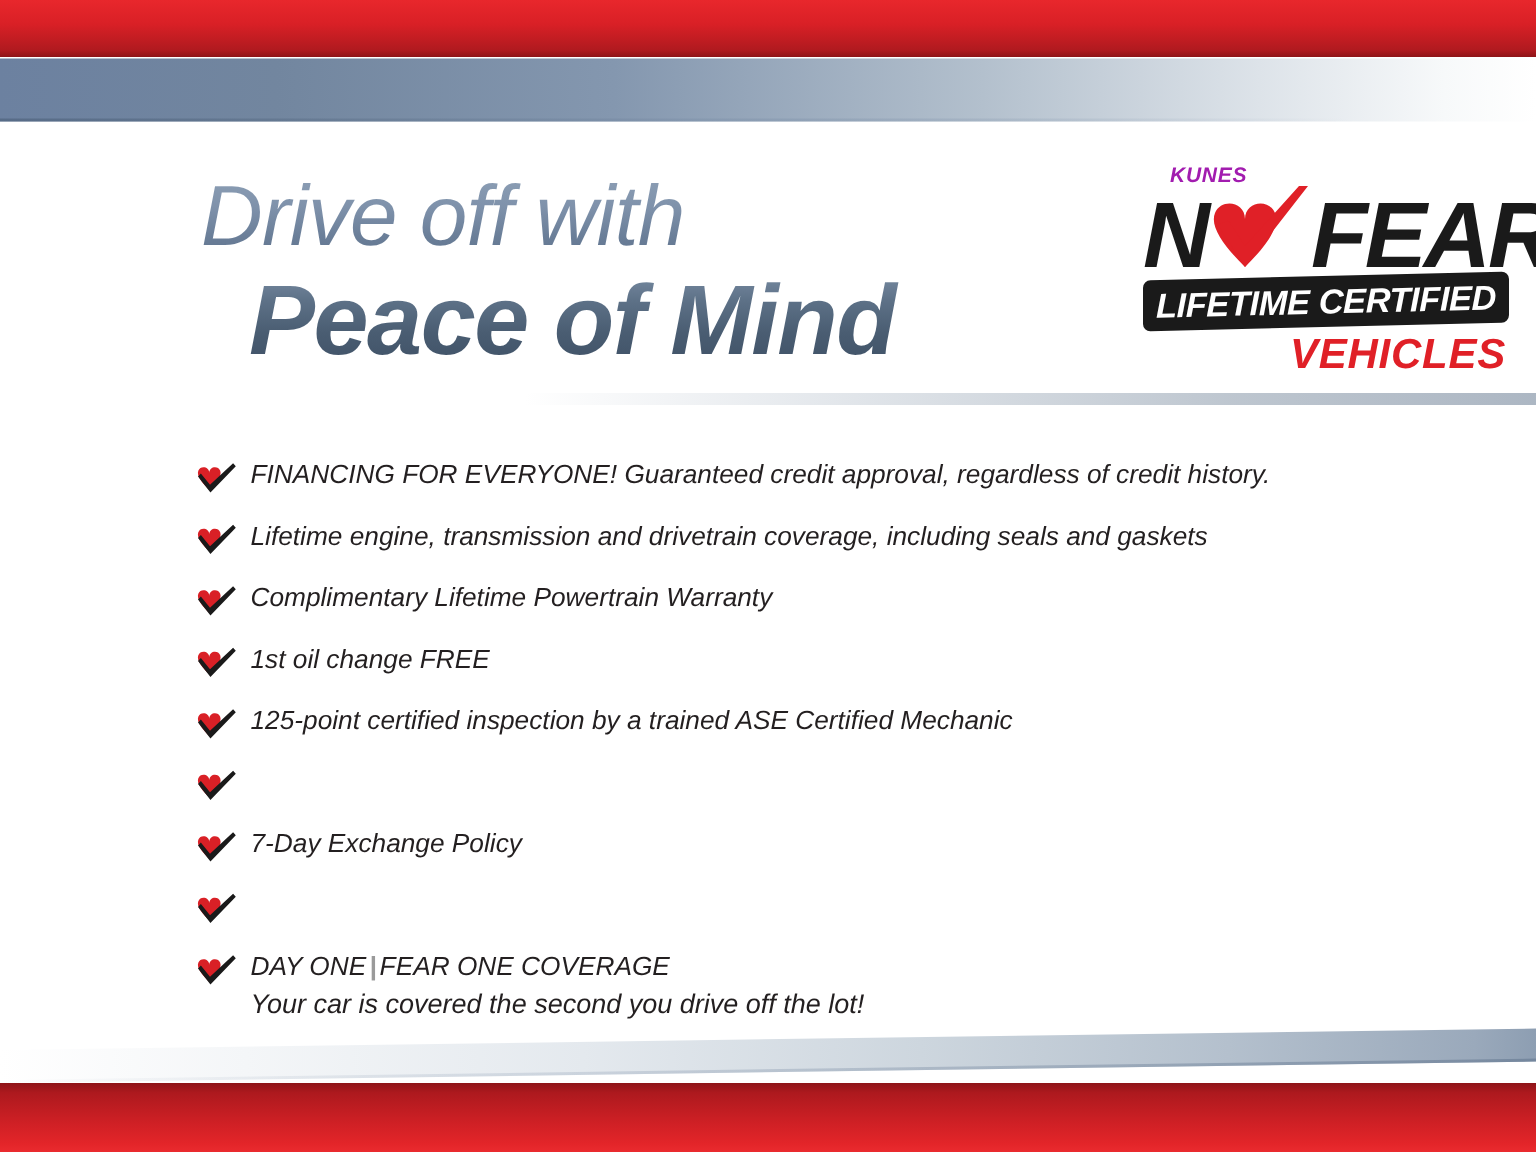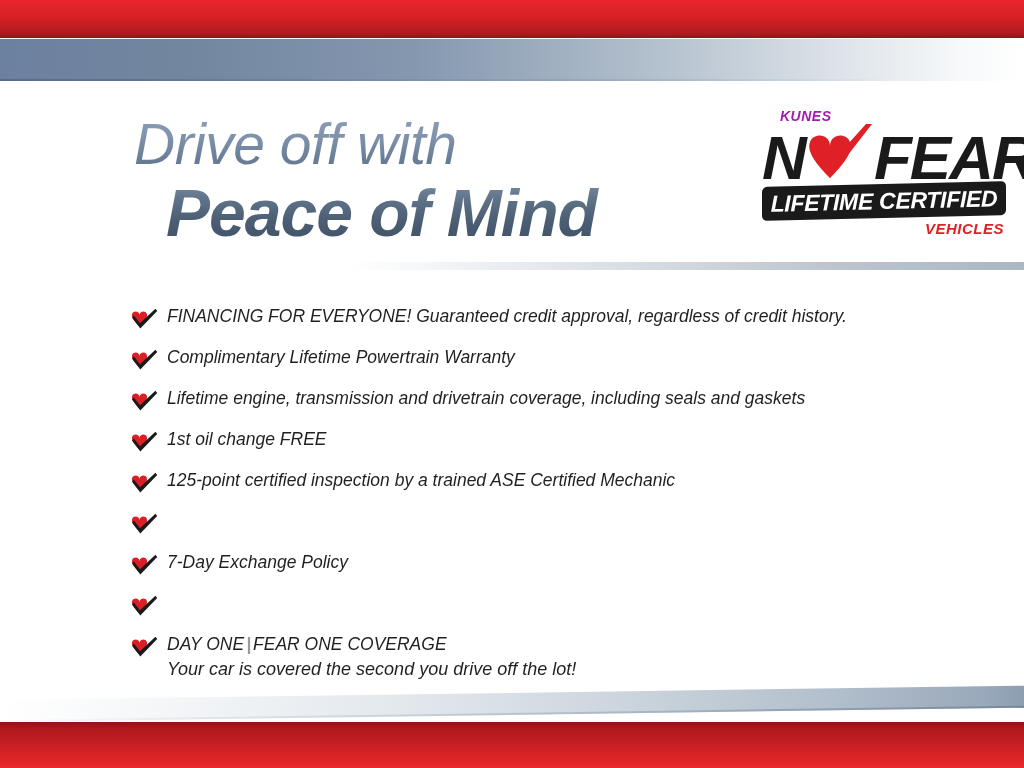--- a/index.html
+++ b/index.html
@@ -190,21 +190,21 @@
     color: #ffffff;
     font-size: 23px;
     font-weight: bold;
     font-style: italic;
     letter-spacing: -0.3px;
   }
   .logo-vehicles {
     position: absolute;
     right: 6px;
     top: 112px;
-    font-size: 15px;
+    font-size: 28px;
     font-weight: bold;
     font-style: italic;
     letter-spacing: 0.5px;
     color: #e02027;
   }
 
   
   .features {
     position: absolute;
     left: 130px;
@@ -287,28 +287,28 @@
             <path d="M9.5 7.2 C9.5 3.0, 3.6 2.2, 2.2 5.8 C0.8 9.4, 5.2 14.4, 9.5 18.6 C13.8 14.4, 18.2 9.4, 16.8 5.8 C15.4 2.2, 9.5 3.0, 9.5 7.2 Z" fill="#d92026"></path>
             <path d="M2.0 9.6 L3.9 7.6 L10.0 15.2 L25.4 0.8 L27.2 2.9 L10.3 20.4 Z" fill="#1a1a1a"></path>
           </svg></span>
         <div class="feature-text"><span class="strong">FINANCING FOR EVERYONE!</span><span> Guaranteed credit approval, regardless of credit history.</span></div>
       </div>
       <div class="feature-row">
         <span class="bullet-icon"><svg viewBox="0 0 28 24" width="28" height="24" xmlns="http://www.w3.org/2000/svg">
             <path d="M9.5 7.2 C9.5 3.0, 3.6 2.2, 2.2 5.8 C0.8 9.4, 5.2 14.4, 9.5 18.6 C13.8 14.4, 18.2 9.4, 16.8 5.8 C15.4 2.2, 9.5 3.0, 9.5 7.2 Z" fill="#d92026"></path>
             <path d="M2.0 9.6 L3.9 7.6 L10.0 15.2 L25.4 0.8 L27.2 2.9 L10.3 20.4 Z" fill="#1a1a1a"></path>
           </svg></span>
+        <div class="feature-text"><span class="strong">Lifetime</span><span> engine, transmission and drivetrain coverage, including seals and gaskets</span></div>
+      </div>
+      <div class="feature-row">
+        <span class="bullet-icon"><svg viewBox="0 0 28 24" width="28" height="24" xmlns="http://www.w3.org/2000/svg">
+            <path d="M9.5 7.2 C9.5 3.0, 3.6 2.2, 2.2 5.8 C0.8 9.4, 5.2 14.4, 9.5 18.6 C13.8 14.4, 18.2 9.4, 16.8 5.8 C15.4 2.2, 9.5 3.0, 9.5 7.2 Z" fill="#d92026"></path>
+            <path d="M2.0 9.6 L3.9 7.6 L10.0 15.2 L25.4 0.8 L27.2 2.9 L10.3 20.4 Z" fill="#1a1a1a"></path>
+          </svg></span>
         <div class="feature-text"><span class="strong">Complimentary Lifetime Powertrain Warranty</span></div>
-      </div>
-      <div class="feature-row">
-        <span class="bullet-icon"><svg viewBox="0 0 28 24" width="28" height="24" xmlns="http://www.w3.org/2000/svg">
-            <path d="M9.5 7.2 C9.5 3.0, 3.6 2.2, 2.2 5.8 C0.8 9.4, 5.2 14.4, 9.5 18.6 C13.8 14.4, 18.2 9.4, 16.8 5.8 C15.4 2.2, 9.5 3.0, 9.5 7.2 Z" fill="#d92026"></path>
-            <path d="M2.0 9.6 L3.9 7.6 L10.0 15.2 L25.4 0.8 L27.2 2.9 L10.3 20.4 Z" fill="#1a1a1a"></path>
-          </svg></span>
-        <div class="feature-text"><span class="strong">Lifetime</span><span> engine, transmission and drivetrain coverage, including seals and gaskets</span></div>
       </div>
       <div class="feature-row">
         <span class="bullet-icon"><svg viewBox="0 0 28 24" width="28" height="24" xmlns="http://www.w3.org/2000/svg">
             <path d="M9.5 7.2 C9.5 3.0, 3.6 2.2, 2.2 5.8 C0.8 9.4, 5.2 14.4, 9.5 18.6 C13.8 14.4, 18.2 9.4, 16.8 5.8 C15.4 2.2, 9.5 3.0, 9.5 7.2 Z" fill="#d92026"></path>
             <path d="M2.0 9.6 L3.9 7.6 L10.0 15.2 L25.4 0.8 L27.2 2.9 L10.3 20.4 Z" fill="#1a1a1a"></path>
           </svg></span>
         <div class="feature-text"><span class="strong">1st oil change FREE</span></div>
       </div>
       <div class="feature-row">
         <span class="bullet-icon"><svg viewBox="0 0 28 24" width="28" height="24" xmlns="http://www.w3.org/2000/svg">

